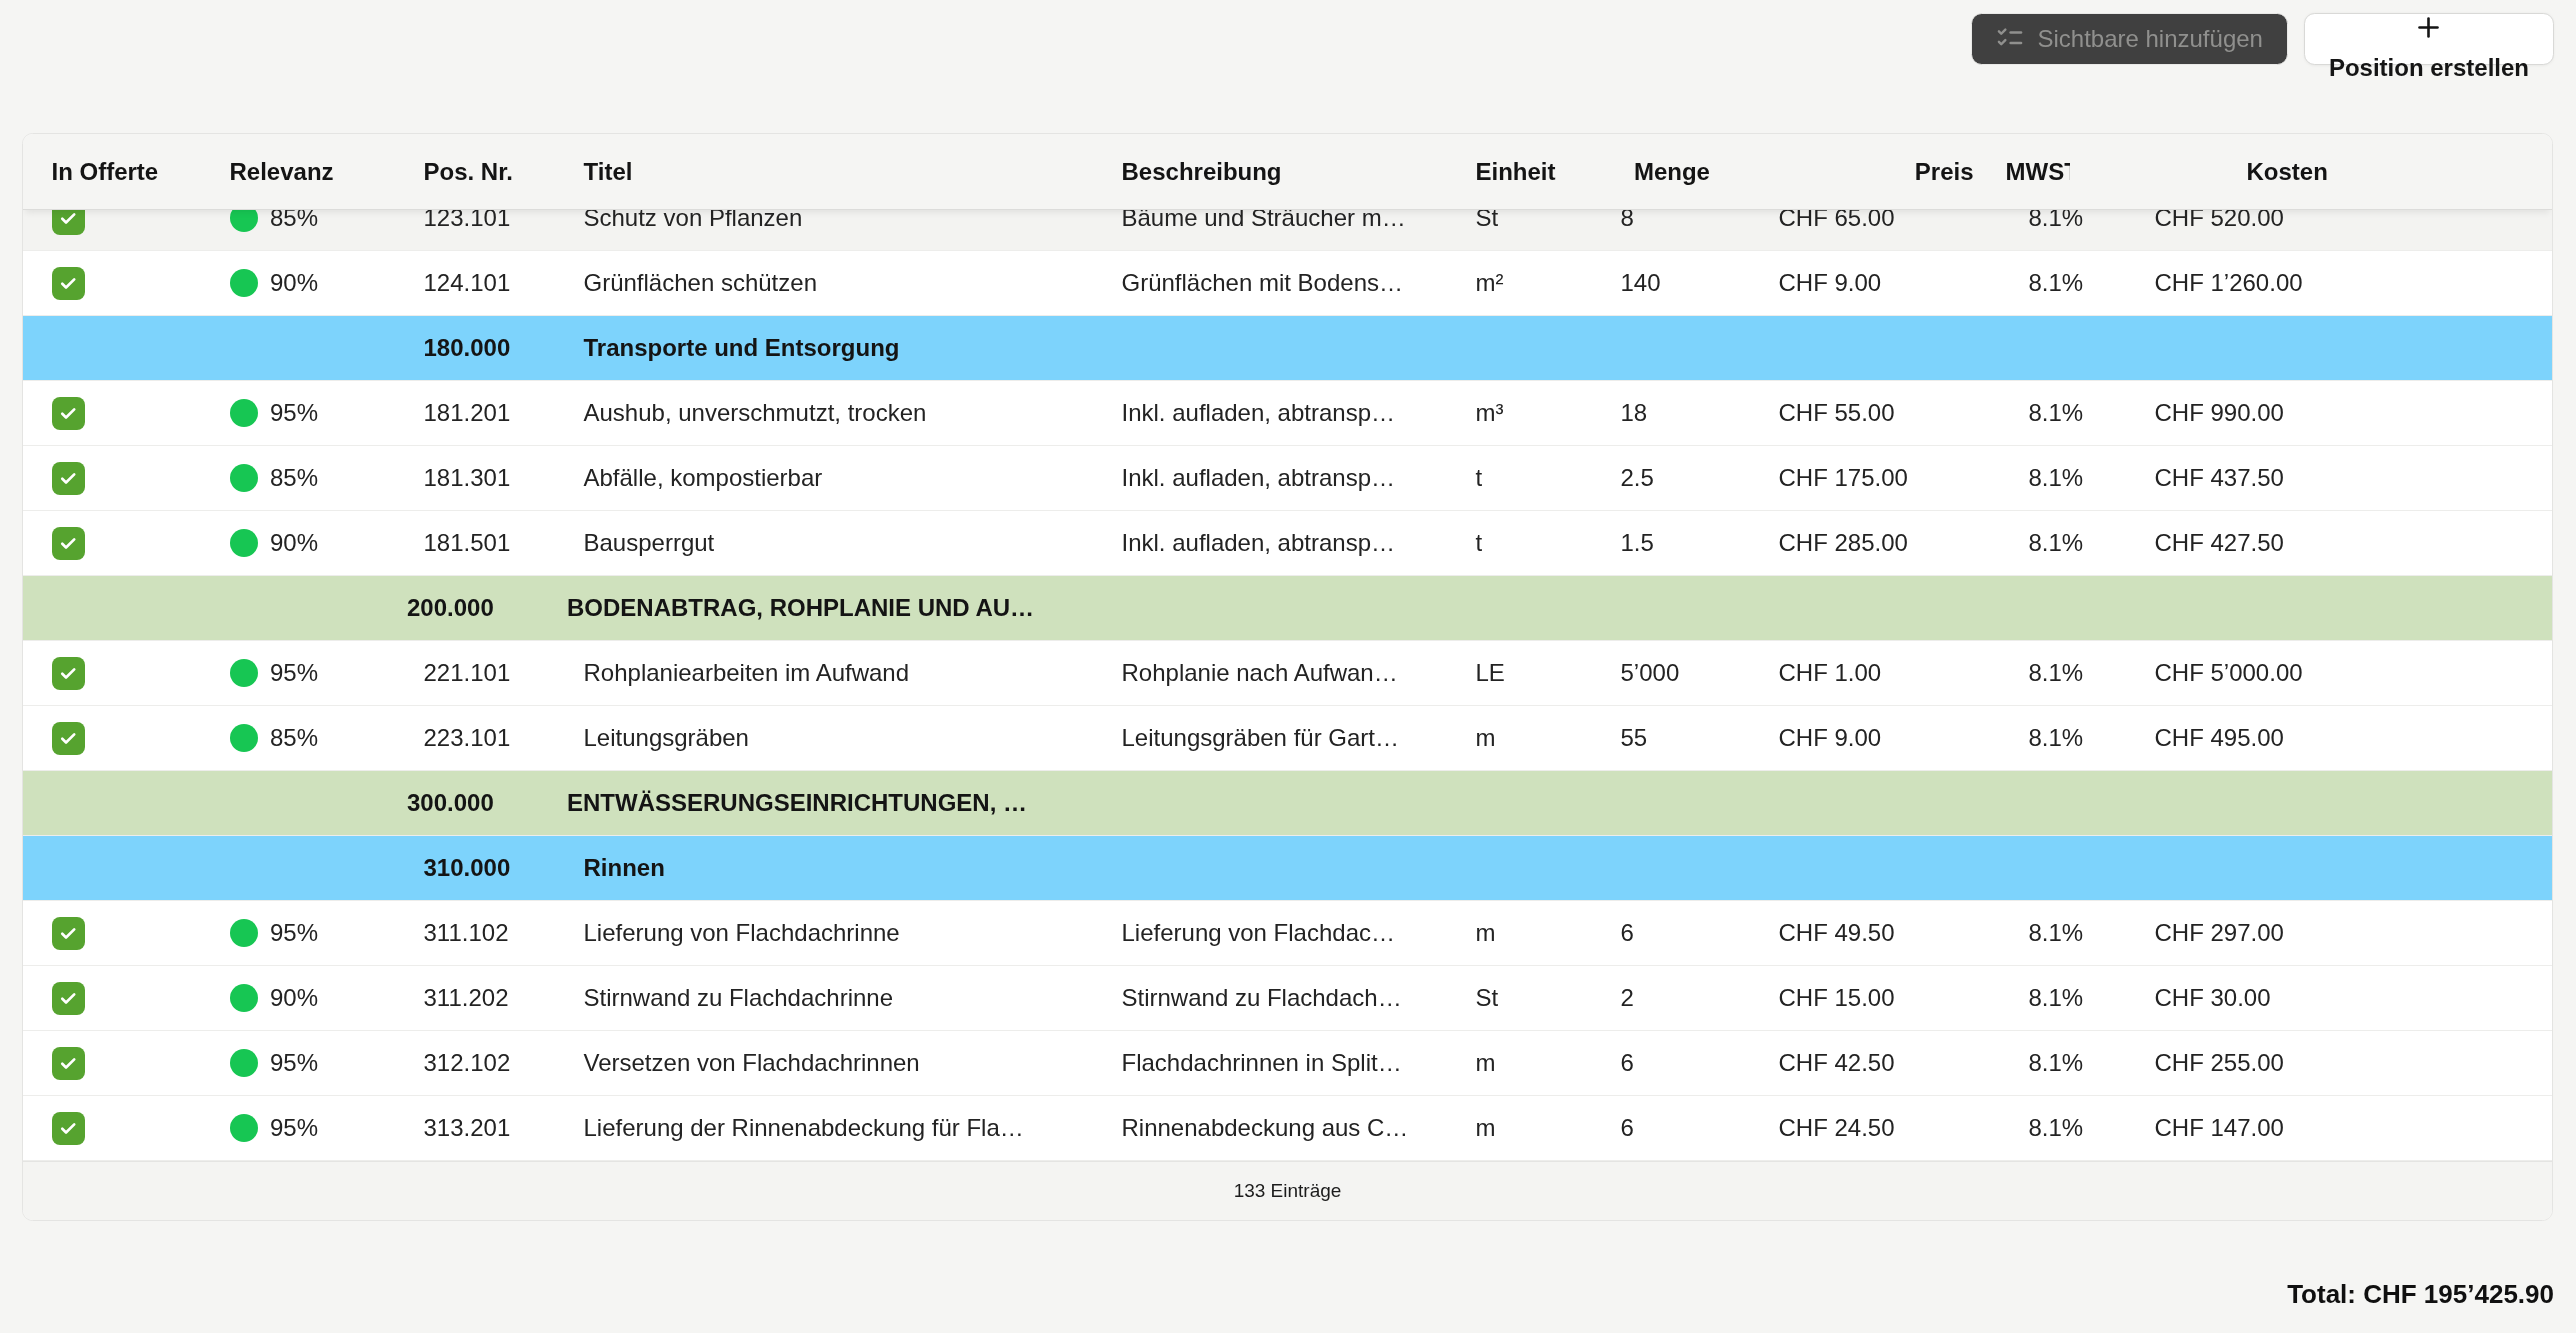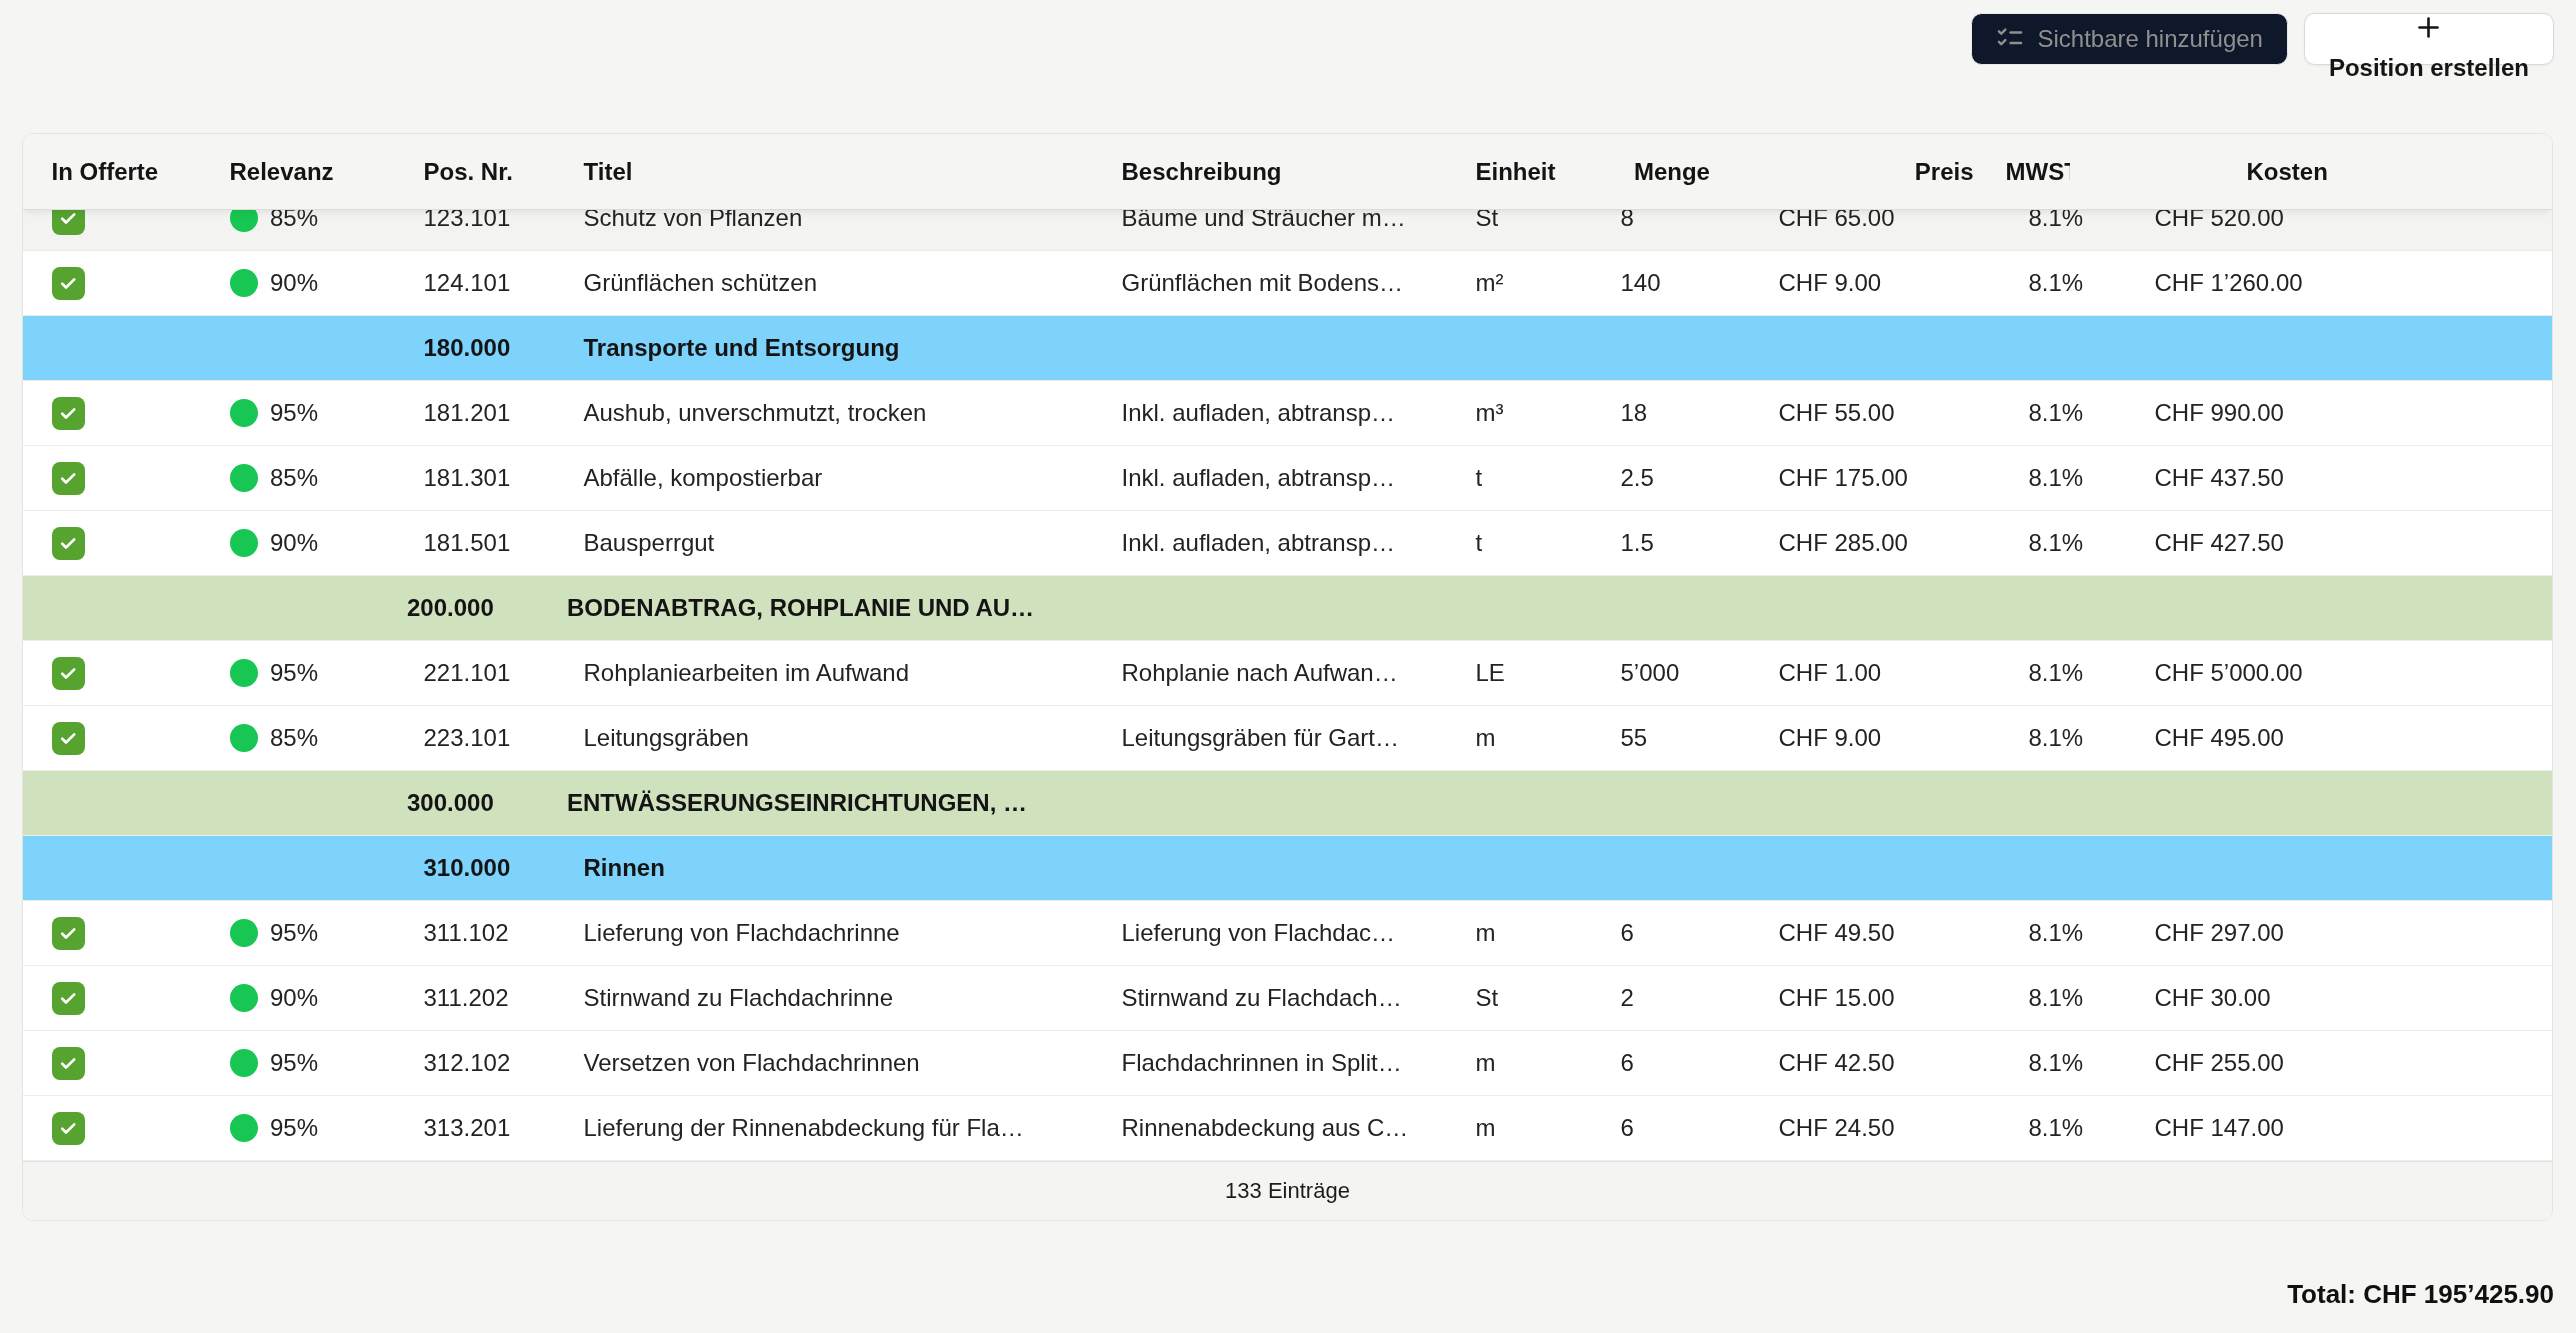--- a/index.html
+++ b/index.html
@@ -10,21 +10,21 @@
     color:#1c1c1c;
     position:relative;
   }
 
   
   .toolbar { position:absolute; top:12.5px; right:22px; display:flex; gap:16px; z-index:5; }
   .btn {
     height:52px; border-radius:10.7px; display:flex; align-items:center;
     gap:13.4px; padding:0 24px; font-size:24px; cursor:pointer; white-space:nowrap;
   }
-  .btn-ghost { background:#0f172a; color:#90908e; border:0.9px solid #e9e9e7; }
+  .btn-ghost { background:#404040; color:#90908e; border:0.9px solid #e9e9e7; }
   .btn-primary {
     background:#ffffff; color:#151515; border:0.9px solid #d9d9d7;
     font-weight:700; box-shadow:0 0.9px 2.7px rgba(0,0,0,0.05);flex-direction:column;
   }
   .btn svg { flex:0 0 auto; }
 
   
   .card {
     position:absolute; left:22px; top:107px; width:2531px;
     background:#ffffff; border:0.9px solid #e4e4e2; border-radius:10.7px;
@@ -65,21 +65,21 @@
   }
   .c-relevanz { display:flex; align-items:center; gap:12.5px; }
   .dot { width:28px; height:28px; border-radius:50%; background:#17c653; flex:0 0 auto; }
 
   .c-mwst { padding-left:23px; }
   .c-kosten { padding-left:15px; }
 
   .tfoot {
     height:59px; background:#f4f4f2; border-top:0.9px solid #e4e4e2;
     display:flex; align-items:center; justify-content:center;
-    font-size:22px; color:#98989"6; color:#989896;
+    font-size:19px; color:#98989"6; color:#989896;
   }
 
   /* ---------- total ---------- */
   .total-line {
     position:absolute; right:22px; top:1279px;
     font-size:26px; font-weight:700; color:#101010;
   }
 </style>
 </head>
 <body>

